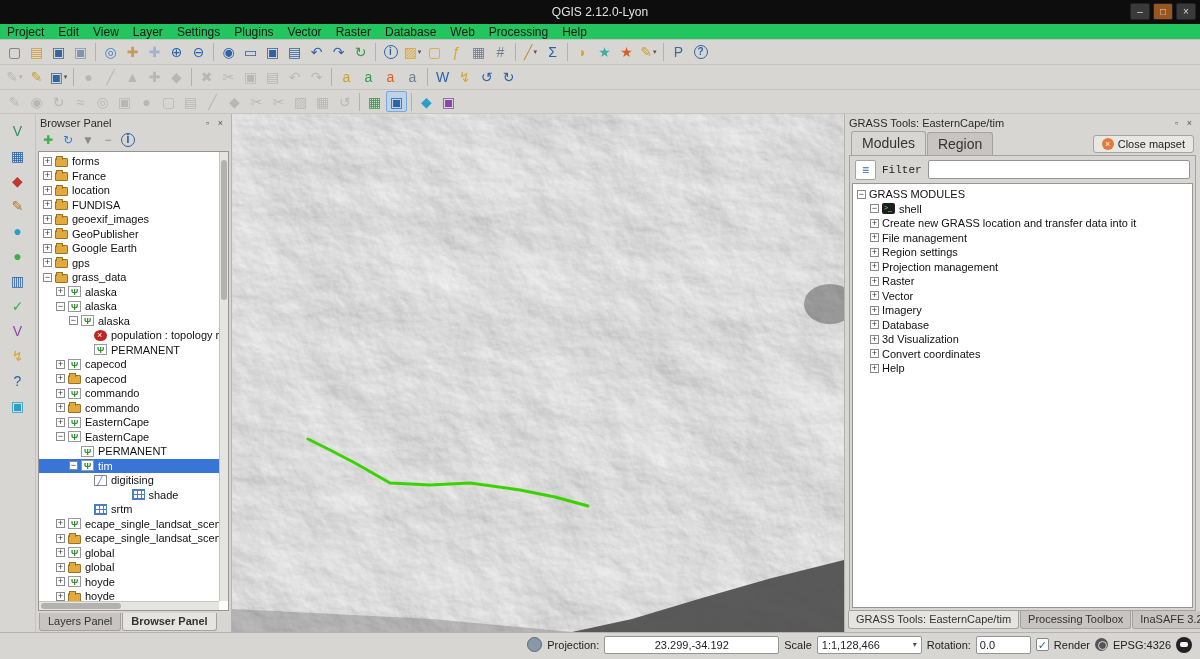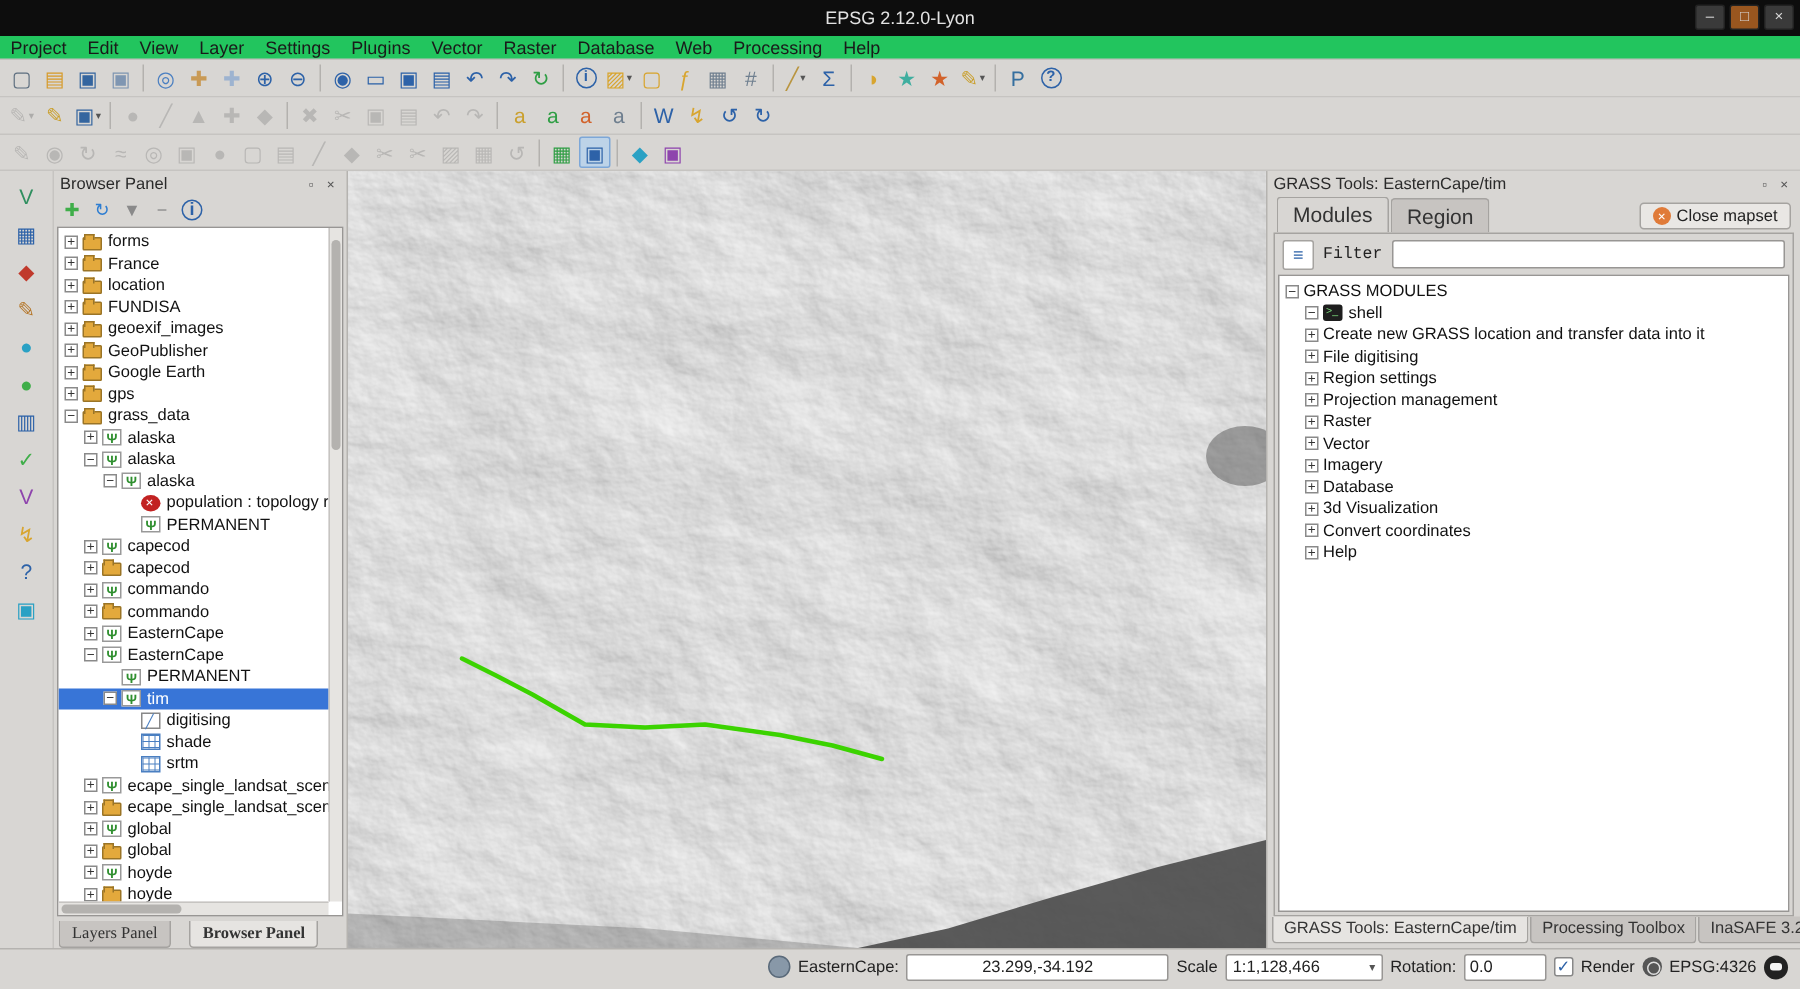--- a/index.html
+++ b/index.html
@@ -70,21 +70,21 @@
   .i-vlayer::before { content:"╱"; position:absolute; left:2px; top:0; color:#4a7fc1; font-size:9px; line-height:10px; }
   .i-raster { width:12px; height:11px; background:#fff; border:1px solid #4a7fc1;
     background-image:linear-gradient(#4a7fc1 1px,transparent 1px),linear-gradient(90deg,#4a7fc1 1px,transparent 1px);
     background-size:4px 4px; }
   .i-terminal { width:13px; height:11px; background:#1e1e1e; border-radius:2px; }
   .i-terminal::before { content:">_"; position:absolute; left:2px; top:1px; color:#7fe07f; font-size:7px; line-height:8px; }
   .vscroll { position:absolute; right:0; top:0; bottom:9px; width:9px; background:#e6e4e1; border-left:1px solid #c6c4c1; }
   .vscroll .thumb { position:absolute; left:1px; right:1px; top:8px; height:140px; background:#b4b2af; border-radius:3px; }
   .hscroll { position:absolute; left:0; right:9px; bottom:0; height:9px; background:#e6e4e1; border-top:1px solid #c6c4c1; }
   .hscroll .thumb { position:absolute; top:1px; bottom:1px; left:2px; width:80px; background:#b4b2af; border-radius:3px; }
-  .browser-tabs { height:21px; display:flex; align-items:flex-end; padding-left:3px; gap:12px;font-family:Liberation Serif, serif; }
+  .browser-tabs { height:21px; display:flex; align-items:center; padding-left:3px; gap:1px; }
   .btab { font-size:11px; padding:2px 8px 3px; background:#c7c4c1; border:1px solid #a5a3a0;
     border-top:none; border-radius:0 0 3px 3px; color:#333; }
   .btab.active { background:#e6e4e1; font-weight:bold; }
 
   
   .map { flex:1; position:relative; background:#9a9a9a; }
   .map svg { position:absolute; inset:0; }
 
   
   .grass-panel { width:356px; display:flex; flex-direction:column; background:#d8d6d3;
@@ -130,21 +130,21 @@
   .crs-ico::before { content:""; position:absolute; left:3px; top:3px; width:7px; height:7px;
     border-radius:50%; border:1px solid #ddd; }
   .msg-ico { width:16px; height:16px; border-radius:50%; background:#222; position:relative; }
   .msg-ico::before { content:""; position:absolute; left:4px; top:5px; width:8px; height:5px;
     background:#f5f5f5; border-radius:2px; }
 </style>
 </head>
 <body>
 
 <div class="titlebar">
-  <span>EPSG 2.12.0-Lyon</span>
+  <span>QGIS 2.12.0-Lyon</span>
   <span class="win-controls">
     <span class="win-btn">–</span>
     <span class="win-btn max">□</span>
     <span class="win-btn">×</span>
   </span>
 </div>
 
 <div class="menubar">
 
 <span class="menu-item">Project</span>
@@ -576,21 +576,21 @@
           <div class="tree-row sel" style="padding-left: 30px;">
             <span class="exp">−</span>
             <span class="ticon i-grass"></span>
             <span class="lbl">tim</span>
           </div>
           <div class="tree-row" style="padding-left: 43px;">
             <span class="exp noexp"></span>
             <span class="ticon i-vlayer"></span>
             <span class="lbl">digitising</span>
           </div>
-          <div class="tree-row" style="padding-left: 43px;">
+          <div class="tree-row" style="padding-left: 43px; justify-content: center;">
             <span class="exp noexp"></span>
             <span class="ticon i-raster"></span>
             <span class="lbl">shade</span>
           </div>
           <div class="tree-row" style="padding-left: 43px;">
             <span class="exp noexp"></span>
             <span class="ticon i-raster"></span>
             <span class="lbl">srtm</span>
           </div>
           <div class="tree-row" style="padding-left: 17px;">
@@ -697,21 +697,21 @@
             <span class="lbl">shell</span>
           </div>
           <div class="tree-row" style="padding-left: 17px;">
             <span class="exp">+</span>
 
             <span class="lbl">Create new GRASS location and transfer data into it</span>
           </div>
           <div class="tree-row" style="padding-left: 17px;">
             <span class="exp">+</span>
 
-            <span class="lbl">File digitising</span>
+            <span class="lbl">File management</span>
           </div>
           <div class="tree-row" style="padding-left: 17px;">
             <span class="exp">+</span>
 
             <span class="lbl">Region settings</span>
           </div>
           <div class="tree-row" style="padding-left: 17px;">
             <span class="exp">+</span>
 
             <span class="lbl">Projection management</span>
@@ -758,21 +758,21 @@
     <span class="ptab active">GRASS Tools: EasternCape/tim</span>
         <span class="ptab">Processing Toolbox</span>
         <span class="ptab">InaSAFE 3.2.2</span>
       </div>
   </div>
 </div>
 
 <div class="statusbar">
   <span class="sb-spacer"></span>
   <span class="round-ico"></span>
-  <span>EasternCape:</span>
+  <span>Projection:</span>
   <span class="status-input coord-box">
     <span>23.299,-34.192</span>
   </span>
   <span>Scale</span>
   <span class="status-input scale-box">
     <span>1:1,128,466</span>
   </span>
   <span>Rotation:</span>
   <span class="status-input rot-box">
     <span>0.0</span>

